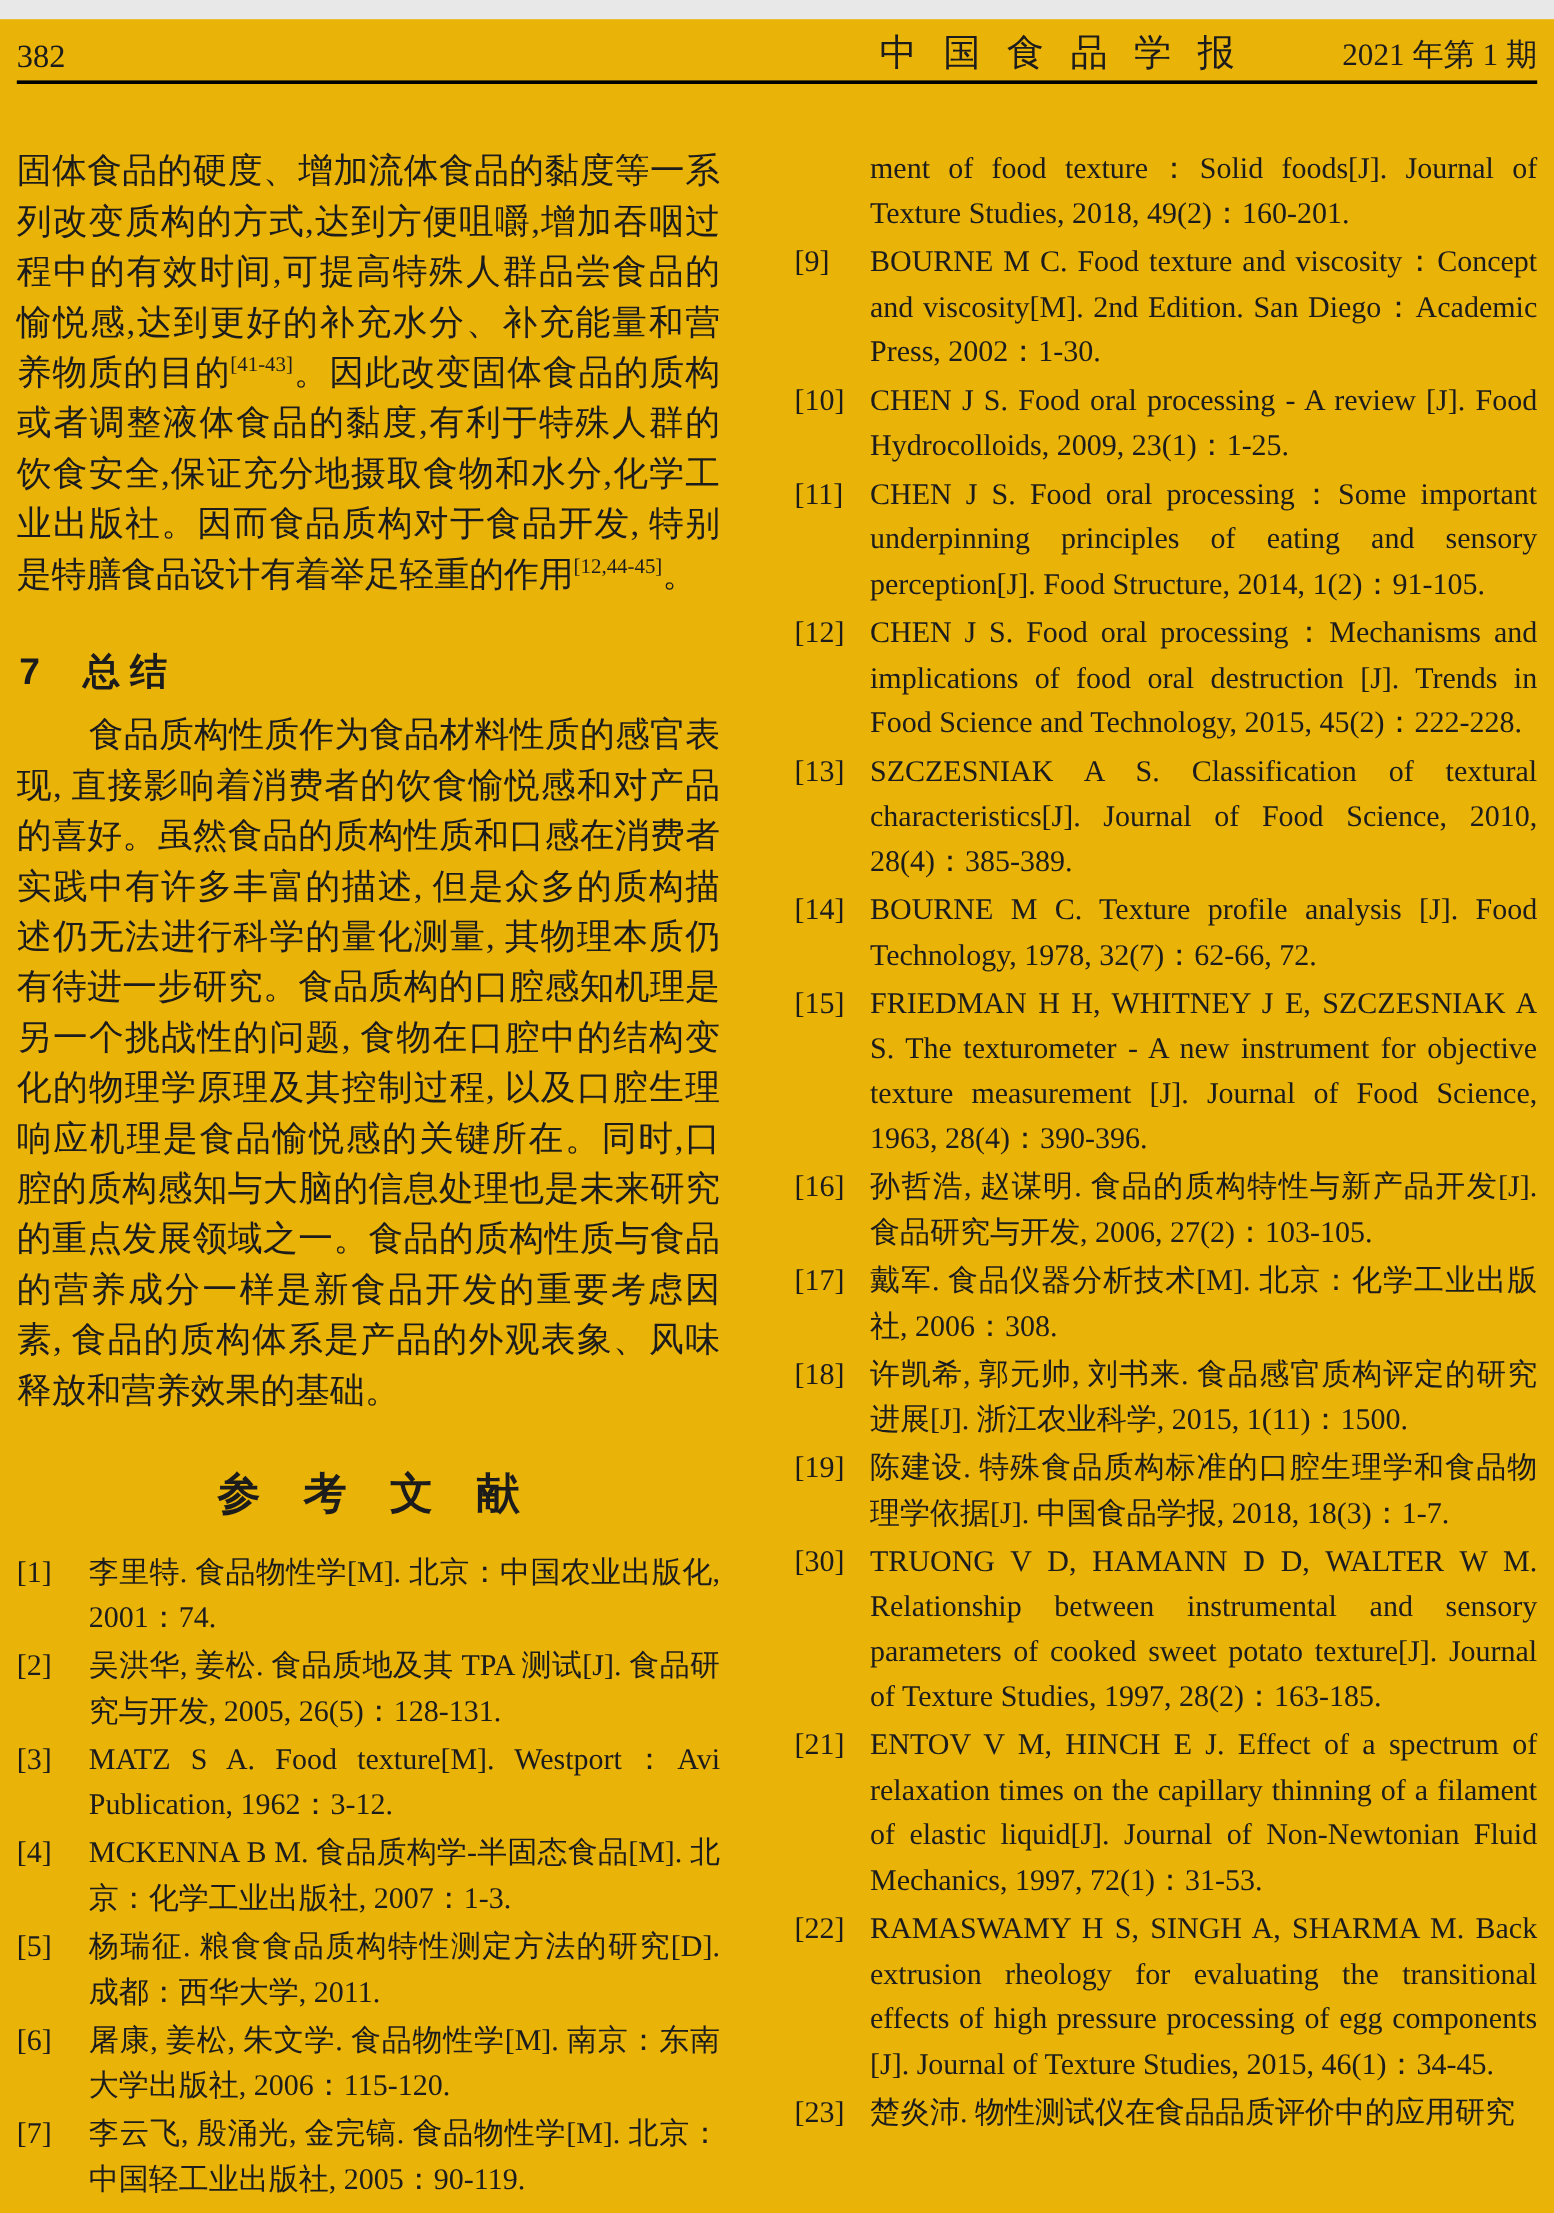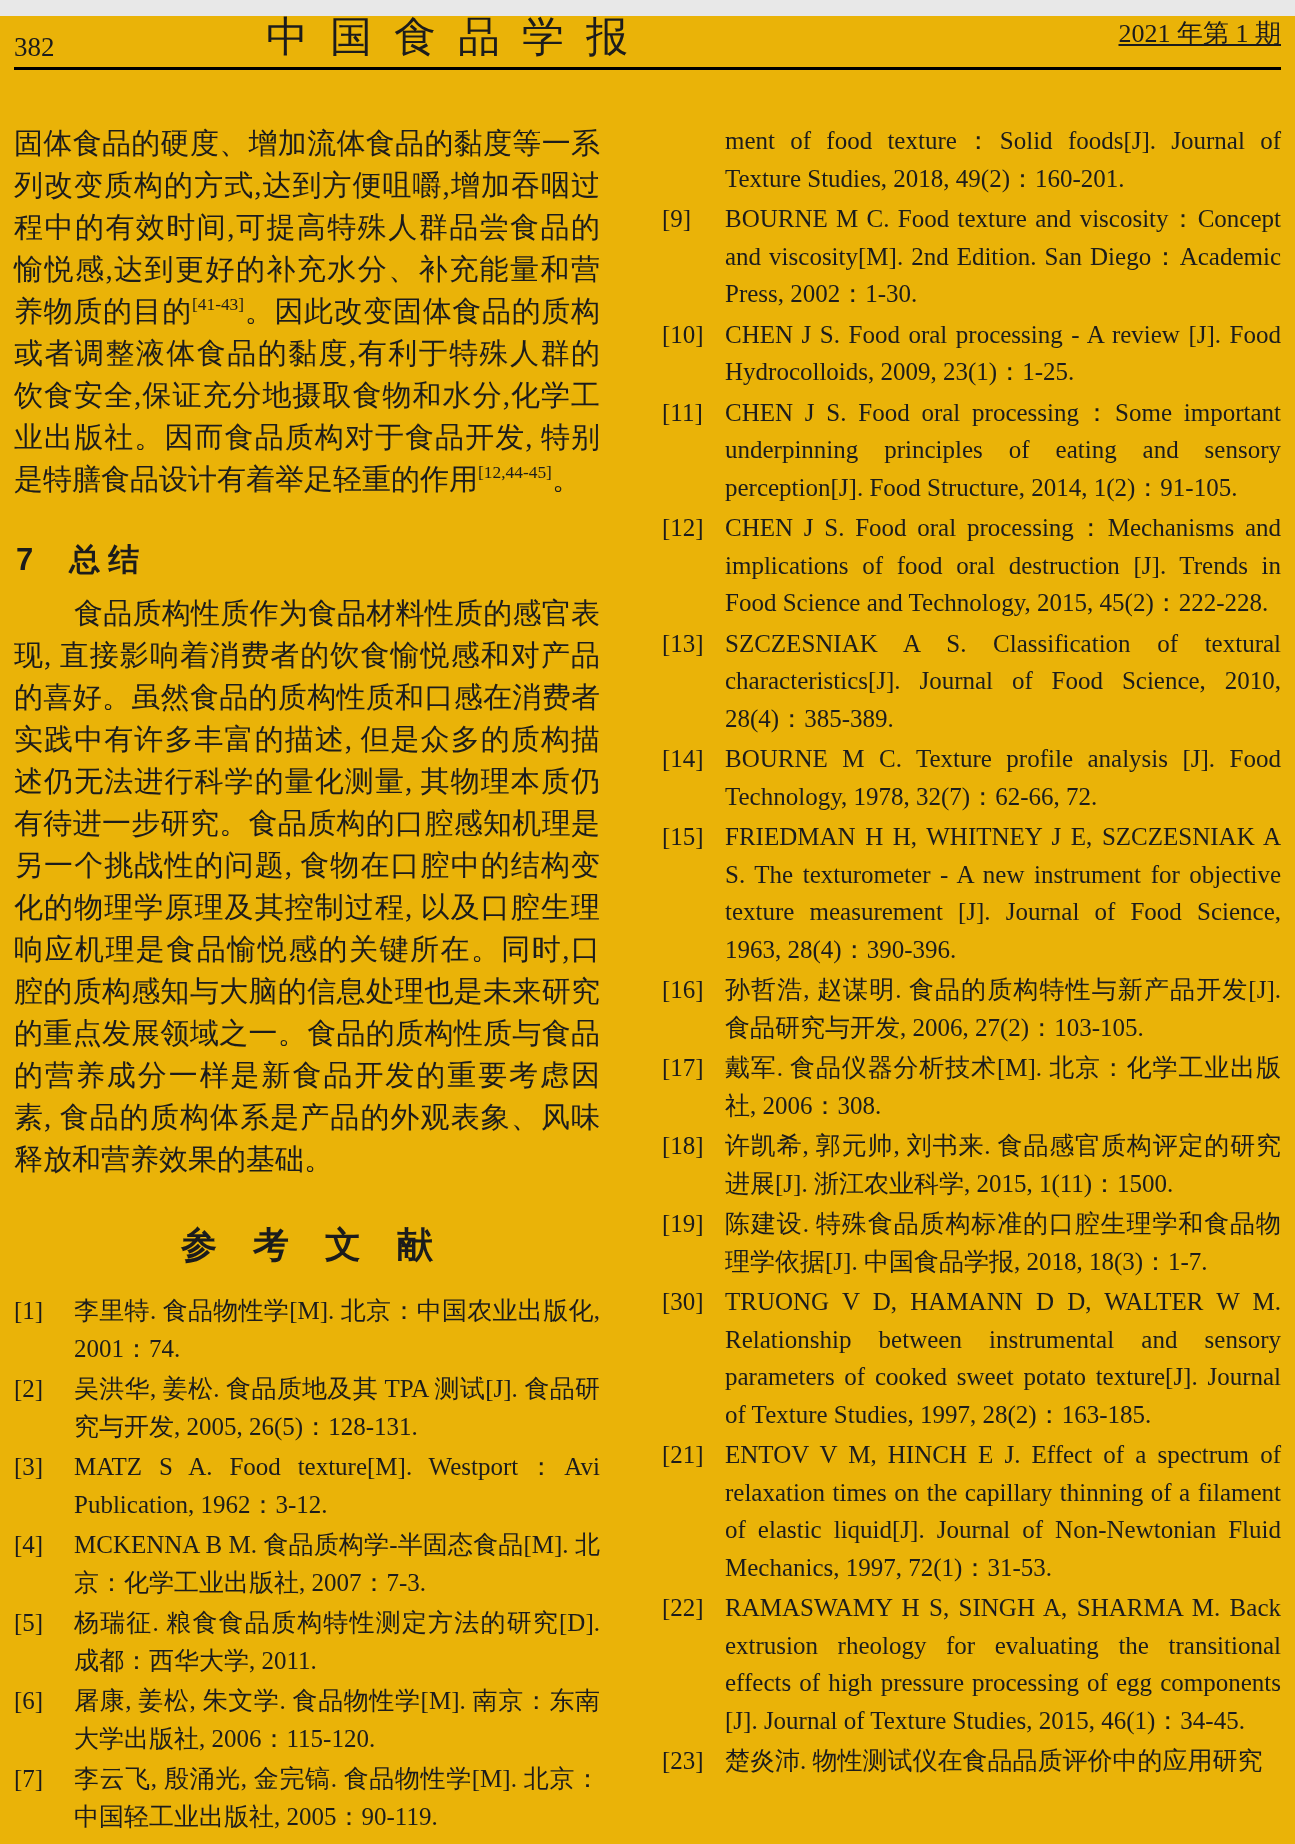--- a/index.html
+++ b/index.html
@@ -15,25 +15,25 @@
     overflow:hidden;
   }
   
   .page-header {
     display:flex; justify-content:space-between; align-items:flex-end;
     padding-top:10px; height:54px;
     border-bottom:3px solid #000;
   }
   .page-num  { width:230px; font-size:27px; padding-bottom:4px; }
   .journal-title {
-    flex:1; text-align:left; font-size:42px;
+    flex:1; text-align:right; font-size:31px;
     letter-spacing:22px; text-indent:22px;
     padding-bottom:2px; white-space:nowrap;
   }
-  .issue { width:230px; text-align:right; font-size:26px; padding-bottom:16px; white-space:nowrap;text-decoration:underline; }
+  .issue { width:230px; text-align:right; font-size:26px; padding-bottom:4px; white-space:nowrap; }
 
   
   .columns { display:flex; gap:62px; margin-top:52px; }
   .col-left  { width:586px; }
   .col-right { width:619px; }
 
   
   .body-para {
     font-size:29px; line-height:42px;
     text-align:justify; text-justify:inter-character;
@@ -108,21 +108,21 @@
             <span class="ref-text">吴洪华, 姜松. 食品质地及其 TPA 测试[J]. 食品研究与开发, 2005, 26(5)：128-131.</span>
           </li>
 
           <li class="ref-item">
             <span class="ref-id">[3]</span>
             <span class="ref-text">MATZ S A. Food texture[M]. Westport：Avi Publication, 1962：3-12.</span>
           </li>
 
           <li class="ref-item">
             <span class="ref-id">[4]</span>
-            <span class="ref-text">MCKENNA B M. 食品质构学-半固态食品[M]. 北京：化学工业出版社, 2007：7-3.</span>
+            <span class="ref-text">MCKENNA B M. 食品质构学-半固态食品[M]. 北京：化学工业出版社, 2007：1-3.</span>
           </li>
 
           <li class="ref-item">
             <span class="ref-id">[5]</span>
             <span class="ref-text">杨瑞征. 粮食食品质构特性测定方法的研究[D]. 成都：西华大学, 2011.</span>
           </li>
 
           <li class="ref-item">
             <span class="ref-id">[6]</span>
             <span class="ref-text">屠康, 姜松, 朱文学. 食品物性学[M]. 南京：东南大学出版社, 2006：115-120.</span>

